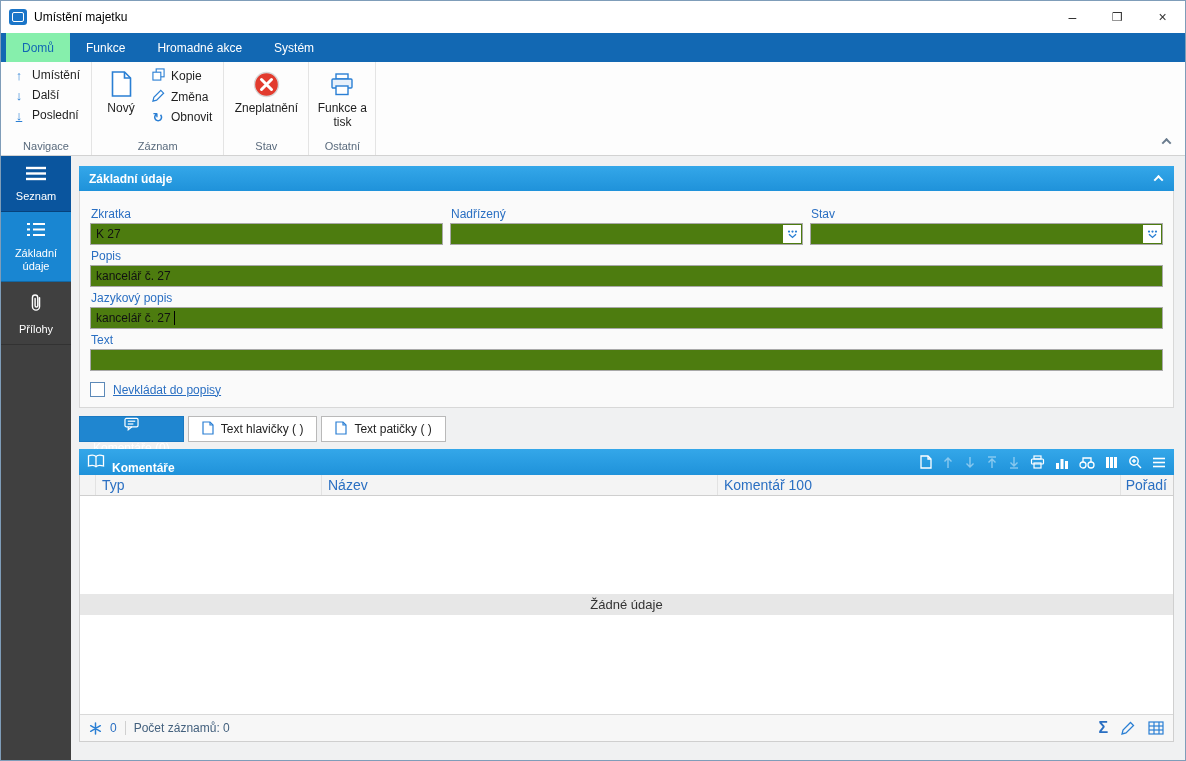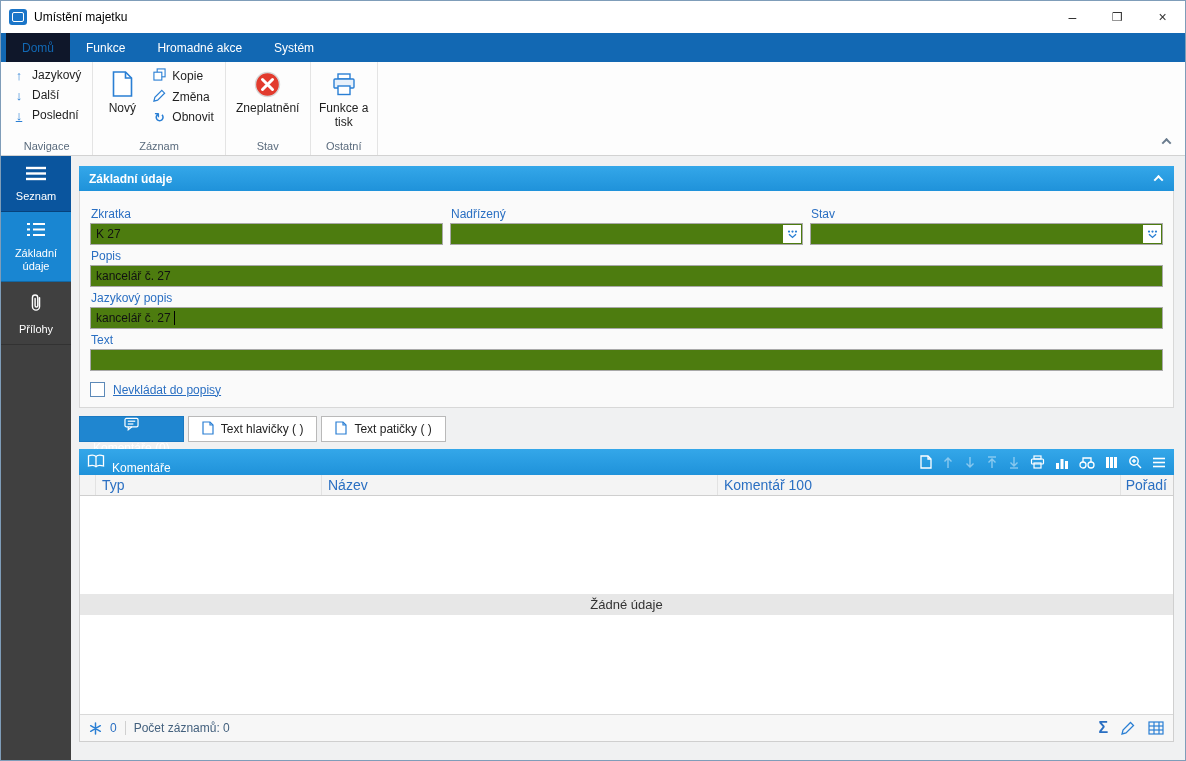--- a/index.html
+++ b/index.html
@@ -21,21 +21,21 @@
   .app-icon { width:18px; height:16px; border-radius:3px; background:#1a75c8; position:relative; flex:0 0 auto; }
   .app-icon::after { content:""; position:absolute; left:3px; top:3px; right:3px; bottom:3px; border:1.5px solid #fff; border-radius:2px; }
   .titlebar .title { margin-left:7px; font-size:12px; color:#000; flex:1; }
   .win-controls { display:flex; height:100%; }
   .wc { width:45px; height:100%; display:flex; align-items:center; justify-content:center; font-size:14px; color:#333; cursor:default; }
   .wc.max { font-size:12px; }
 
   
   .ribbon-tabs { height:29px; flex:0 0 29px; background:#1268b3; display:flex; align-items:stretch; padding-left:5px; }
   .rtab { padding:0 16px; color:#fff; font-size:12px; display:flex; align-items:center; }
-  .rtab.active { background:#0f172a; color:#1268b3; }
+  .rtab.active { background:#86efac; color:#1268b3; }
 
   
   .ribbon { height:94px; flex:0 0 94px; background:#fdfdfd; border-bottom:1px solid #d2d2d2; display:flex; position:relative; }
   .rgroup { display:flex; flex-direction:column; border-right:1px solid #e4e4e4; padding:3px 5px 1px; }
   .rgroup-content { flex:1; display:flex; align-items:flex-start; }
   .rgroup-label { text-align:center; font-size:11px; color:#5a6b7d; padding:3px 4px 2px; }
   .smallcol { display:flex; flex-direction:column; justify-content:flex-start; }
   .smallbtn { display:flex; align-items:center; gap:6px; padding:3px 6px; font-size:12px; color:#1f1f1f; white-space:nowrap; cursor:default; }
   .blue-glyph { color:#2a7fd4; font-weight:bold; font-size:13px; width:14px; text-align:center; line-height:13px; }
   .blue-glyph.last { text-decoration:underline; }
@@ -77,21 +77,21 @@
 
   
   .tabstrip { margin-top:8px; display:flex; gap:4px; flex:0 0 auto; }
   .dtab { height:26px; display:flex; align-items:center; gap:7px; padding:0 13px; border:1px solid #b9b9b9; background:#fff; color:#222; font-size:12px; cursor:default; }
   .dtab.active { background:#1f86d0; border-color:#1a79c2; color:#fff;flex-direction:column; }
 
   
   .gridpanel { margin-top:7px; flex:1; display:flex; flex-direction:column; margin-bottom:18px; min-height:0;
                border:1px solid #cfcfcf; border-top:none; background:#fff; }
   .grid-header { height:26px; flex:0 0 26px; background:linear-gradient(#34a7e9,#1f92da); display:flex; align-items:center; padding:0 8px; gap:7px; margin:0 -1px; }
-  .grid-title { color:#fff; font-weight:normal;margin-top:12px; }
+  .grid-title { color:#fff; font-weight:bold;margin-top:12px; }
   .gh-icons { margin-left:auto; display:flex; align-items:center; gap:10px; }
   .gh-icons .ticon { display:flex; align-items:center; cursor:default; }
   .ticon.disabled { opacity:.45; }
   .grid-colheader { height:21px; flex:0 0 21px; background:#f4f4f4; border-bottom:1px solid #cfcfcf; display:flex; align-items:center; color:#2a6fc2; font-size:14px; }
   .gc { padding:0 6px; border-right:1px solid #e2e2e2; height:100%; display:flex; align-items:center; white-space:nowrap; overflow:hidden; cursor:default; }
   .gc.sel { width:16px; flex:0 0 16px; padding:0; }
   .gc.c-typ { width:226px; flex:0 0 226px; }
   .gc.c-nazev { width:396px; flex:0 0 396px; }
   .gc.c-koment { flex:1; }
   .gc.c-poradi { width:52px; flex:0 0 52px; justify-content:flex-end; border-right:none; }
@@ -127,21 +127,21 @@
     <div class="rtab">Systém</div>
   </div>
 
   <div class="ribbon">
 
     <div class="rgroup">
       <div class="rgroup-content">
         <div class="smallcol">
           <div class="smallbtn">
             <span class="blue-glyph">↑</span>
-            <span>Jazykový</span>
+            <span>Umístění</span>
           </div>
           <div class="smallbtn">
             <span class="blue-glyph">↓</span>
             <span>Další</span>
           </div>
           <div class="smallbtn">
             <span class="blue-glyph last">↓</span>
             <span>Poslední</span>
           </div>
         </div>

